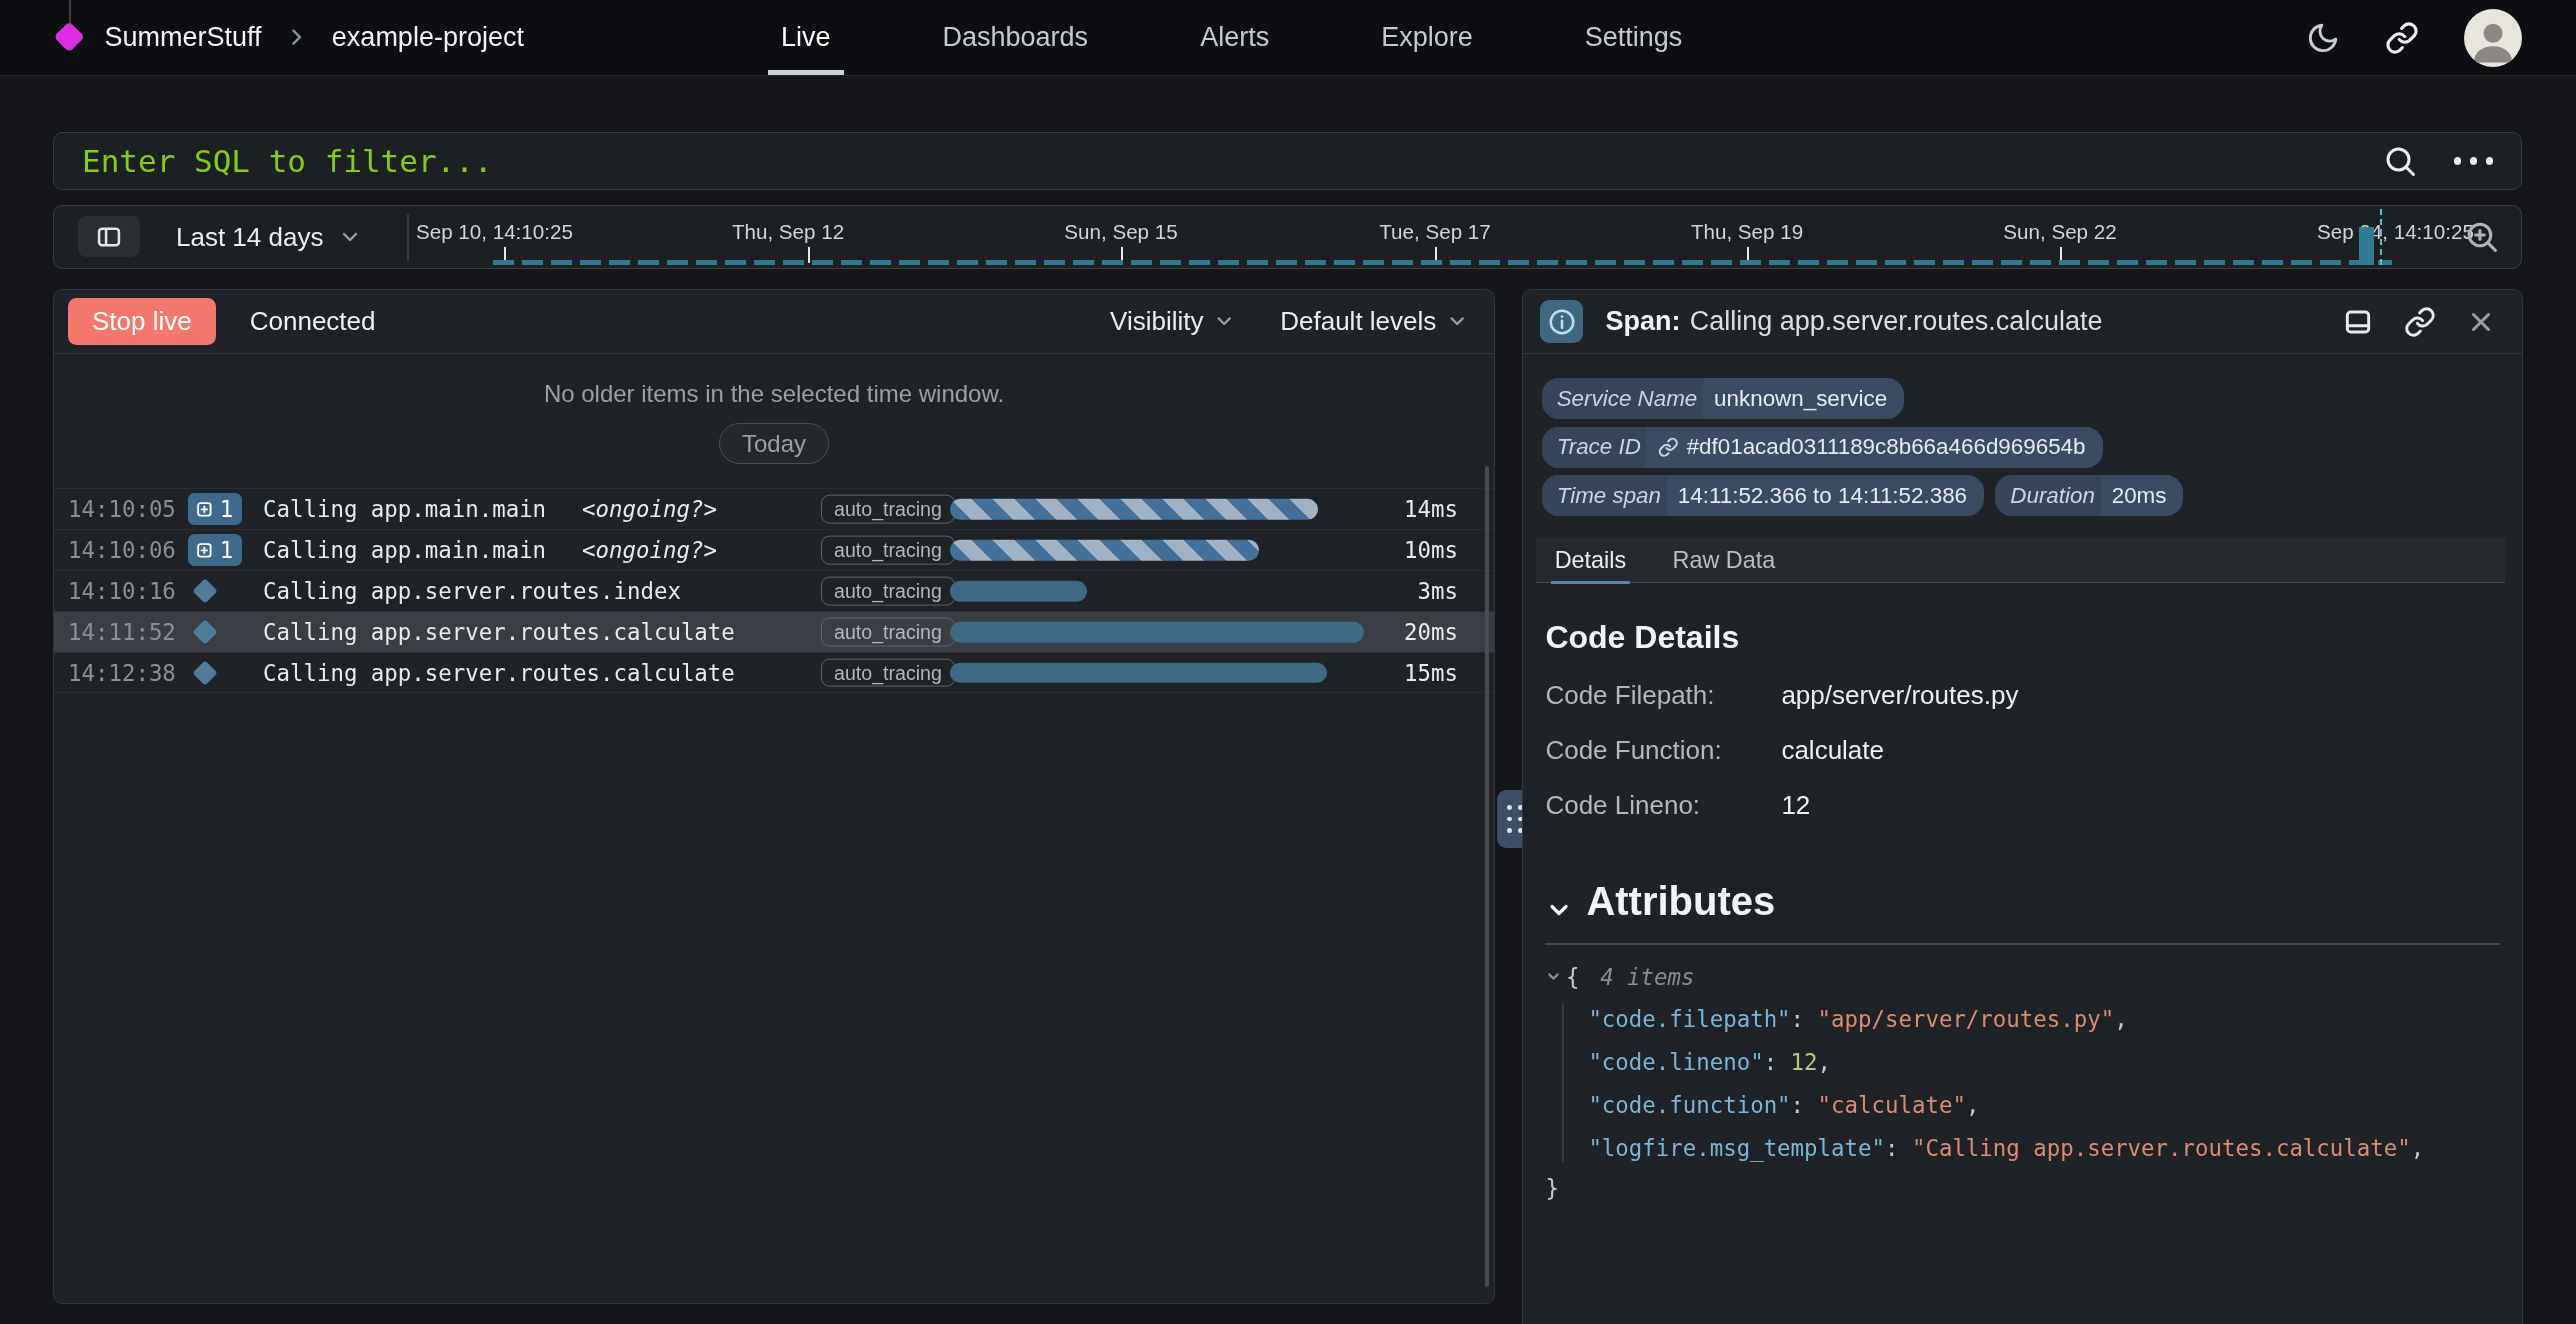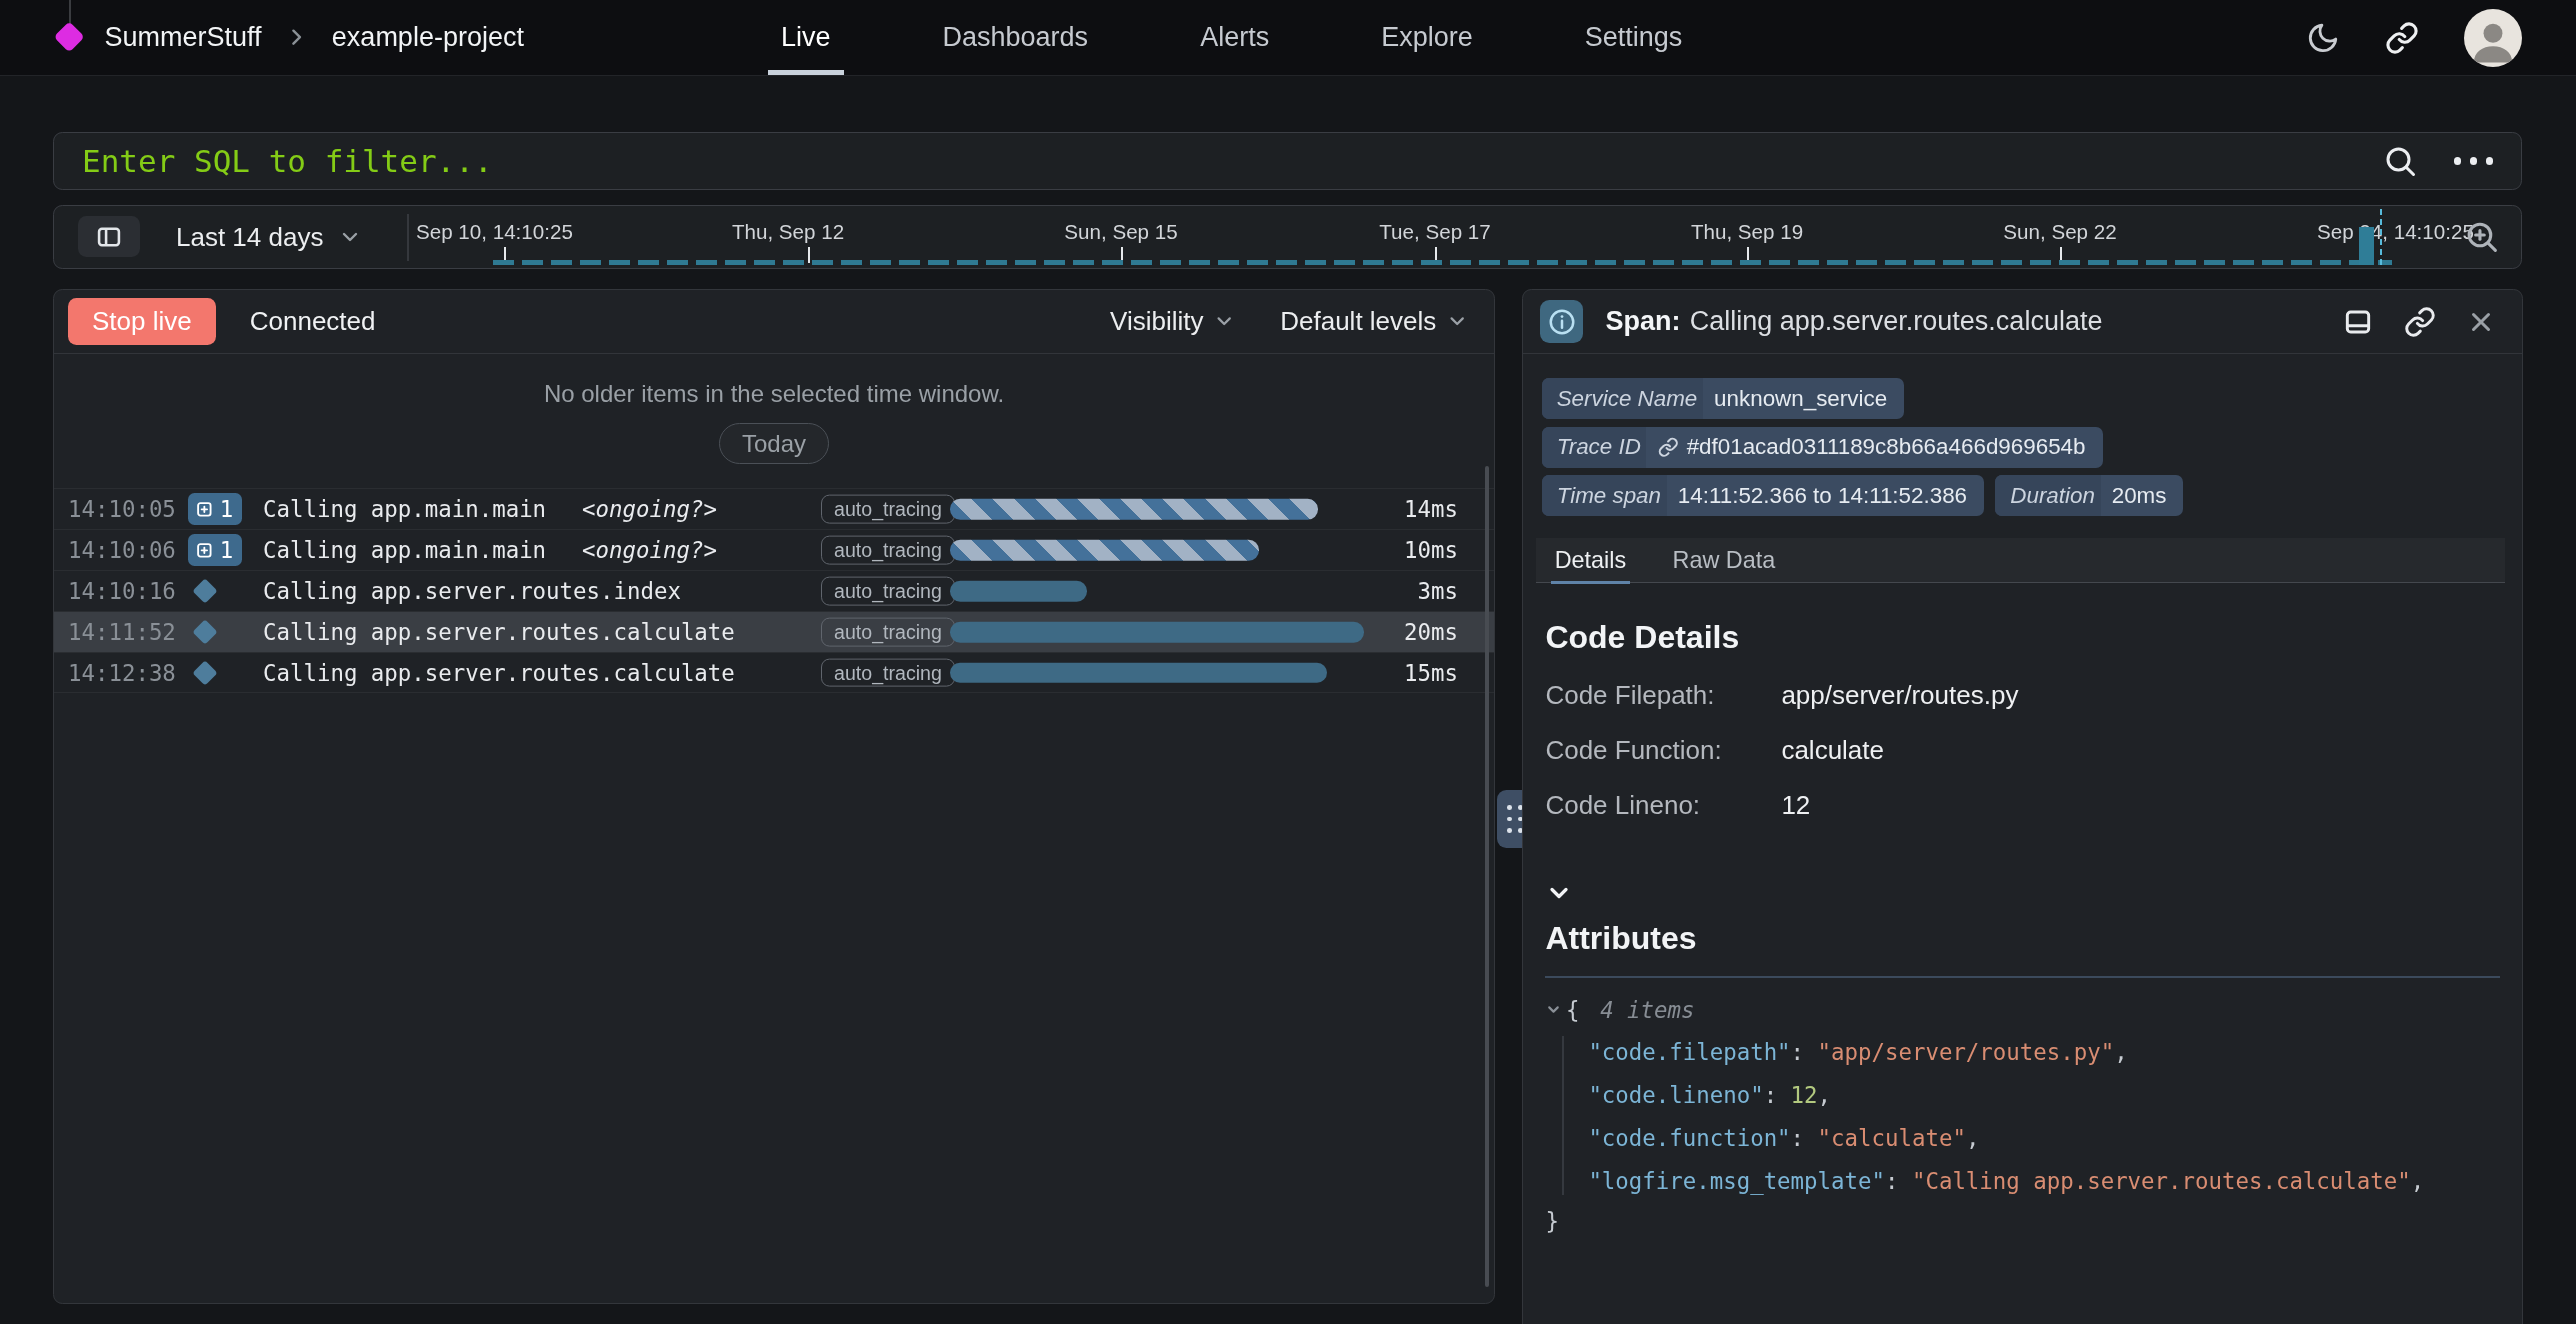--- a/index.html
+++ b/index.html
@@ -90,36 +90,36 @@
   .right-panel { position:absolute; left:1522px; top:289px; width:1001px; height:1296px; background:#1f2226;
                  border:1.9px solid #33363b; border-radius:9.3px; overflow:hidden; }
   .rp-header { height:64px; border-bottom:1.9px solid #32353a; display:flex; align-items:center; gap:22.4px; padding:0 26px 0 17px; }
   .info-chip { width:43px; height:43px; border-radius:9.3px; background:#3f6880; display:grid; place-items:center; color:#b9e0f2; }
   .rp-title { font-size:27px; color:#dcdfe3; white-space:nowrap; }
   .rp-title b { color:#f4f6f8; margin-right:9.3px; }
   .rp-icons { margin-left:auto; display:flex; gap:30px; align-items:center; color:#e9ebee; }
   .rp-icons .close { color:#9aa0a6; }
   .badges { padding:24px 18.7px 0; display:flex; flex-direction:column; gap:7.5px; align-items:flex-start; }
   .badge-row { display:flex; gap:11.2px; }
-  .chip { display:inline-flex; align-items:stretch; background:#3b4b61; border-radius:7px; overflow:hidden; font-size:22.4px; }
+  .chip { display:inline-flex; align-items:stretch; background:#3b4b61; border-radius:17px; overflow:hidden; font-size:22.4px; }
   .chip-label { font-style:italic; color:#ccd4df; background:#36455a; padding:7.5px 5.6px 7.5px 15px; display:flex; align-items:center; }
   .chip-value { color:#e6ebf1; padding:7.5px 17px 7.5px 11.2px; display:flex; align-items:center; gap:8.4px; }
   .chip-link { display:flex; color:#ccd4df; }
   .detail-tabs { margin:22.4px 17px 0 13px; height:45px; background:#26292d; border-bottom:1.9px solid #44484e;
                  display:flex; align-items:center; gap:39px; padding-left:15px; }
   .dtab { font-size:23.4px; color:#b9bec4; position:relative; height:100%; display:flex; align-items:center; padding:0 3.7px; cursor:pointer; }
   .dtab.active { color:#eef0f2; }
   .dtab.active::after { content:""; position:absolute; left:0; right:0; bottom:-1.9px; height:3.7px; background:#5f83a8; }
   .section { padding:0 22.4px; }
   .code-heading { margin-top:36px; font-size:32px; font-weight:bold; color:#f2f4f6; }
   .crow { display:flex; margin-top:24px; font-size:26px; }
   .clabel { width:236px; color:#b4b8be; flex:none; }
   .cvalue { color:#eef0f2; }
-  .attr-heading { margin-top:58px; display:flex; align-items:flex-start; gap:13px; font-size:32px; font-weight:bold;
-                  color:#f2f4f6; cursor:pointer;flex-direction:column; }
+  .attr-heading { margin-top:58px; display:flex; align-items:flex-end; gap:13px; font-size:40px; font-weight:bold;
+                  color:#f2f4f6; cursor:pointer; }
   .attr-divider { margin-top:18.7px; height:1.9px; background:#3b4a5c; }
   .json { margin-top:18.7px; font-family:"DejaVu Sans Mono", monospace; font-size:22.4px; color:#c6cbd1; position:relative; }
   .jopen { display:flex; align-items:center; }
   .jopen .jchev { color:#8a9097; display:flex; margin-right:3.7px; cursor:pointer; }
   .jnote { font-style:italic; color:#878d94; margin-left:20.6px; }
   .jguide { position:absolute; left:17px; top:39px; bottom:39px; width:1.9px; background:#35393f; }
   .jline { margin-top:15px; padding-left:43px; line-height:28px; white-space:nowrap; }
   .jkey { color:#7cb5d6; }
   .jstr { color:#d98d72; }
   .jnum { color:#b2c97f; }

